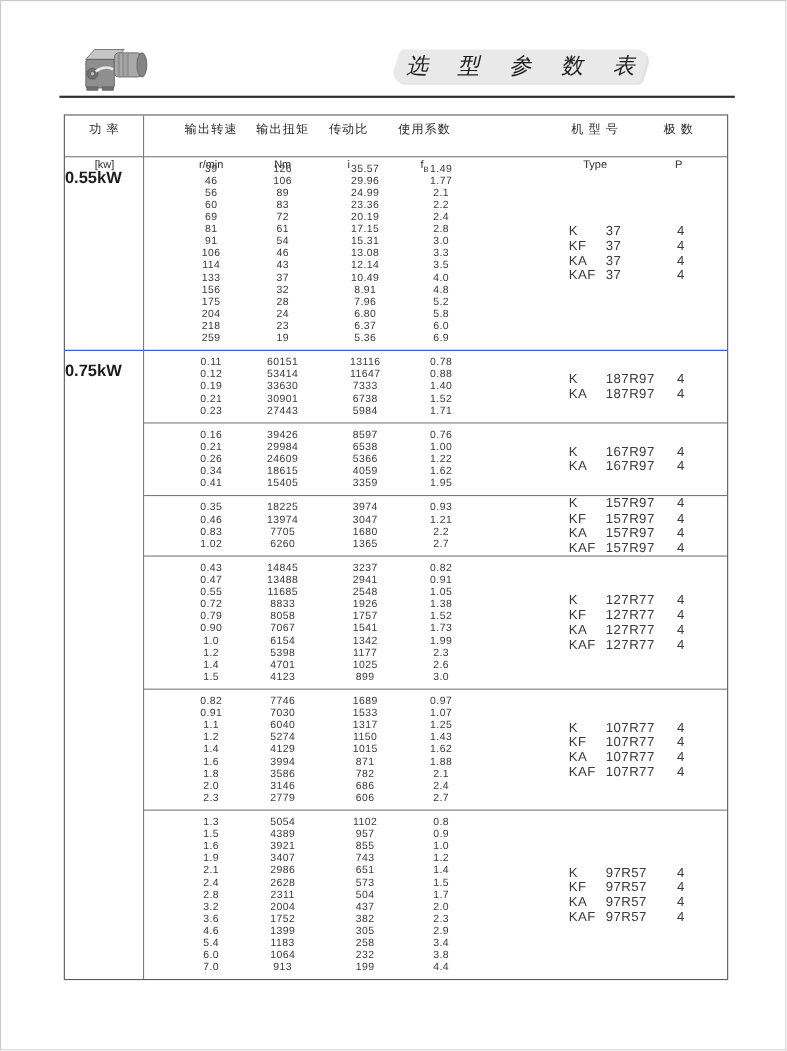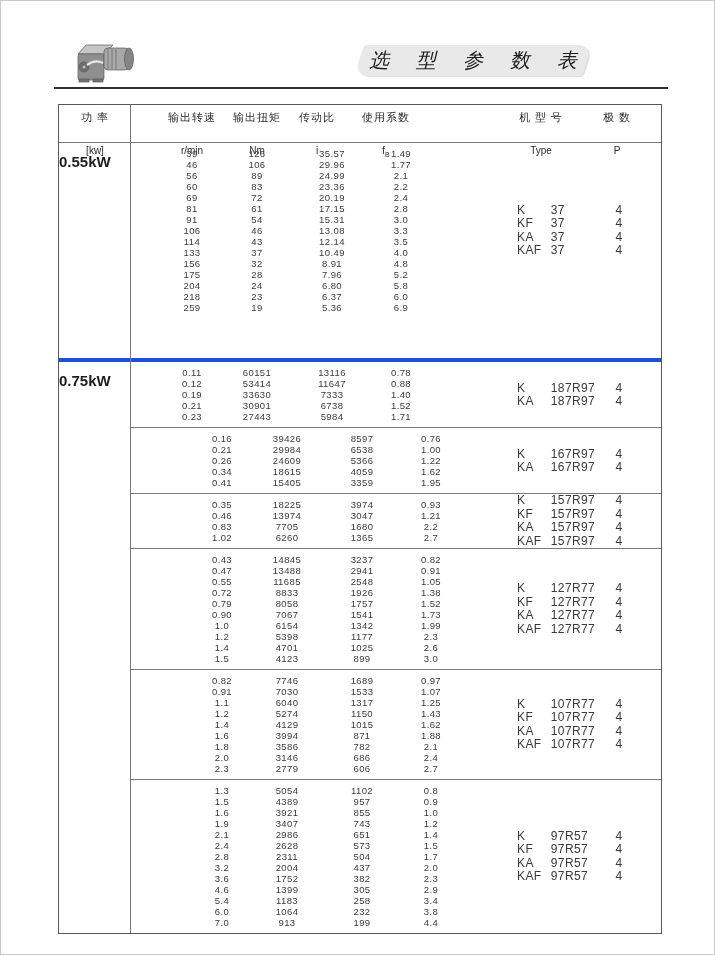--- a/index.html
+++ b/index.html
@@ -26,26 +26,26 @@
 
   .thead { position:relative; height:37px; border-bottom:1px solid #7a7a7a; }
   .hcell { position:absolute; top:5px; transform:translateX(-50%); text-align:center; white-space:nowrap; }
   .hcell .zh { font-size:11px; letter-spacing:1px; color:#2b2b2b;font-family:Liberation Serif, serif; }
   .hcell .en { font-size:10px; margin-top:20px; color:#2b2b2b; }
   .hcell sub { font-size:7px; }
   .h0{left:36px}.h1{left:133px}.h2{left:198px}.h3{left:258px}.h4{left:327px}.h5{left:482px}.h6{left:558px}
 
   
   .section { position:relative; display:flex; }
-  .section + .section { border-top:4px solid #1d4ed8;margin-top:40px; }
+  .section + .section { border-top:1px solid #1d4ed8; }
   .power-cell { width:71px; flex:none; box-sizing:border-box; padding-top:10px;
                 text-align:left; font-weight:bold; font-size:15px; color:#1d1d1d; }
   .blocks { flex:1; display:flex; flex-direction:column; min-width:0; }
   .block { position:relative; padding:5px 0; }
-  .block + .block { border-top:1px solid #7a7a7a;padding-left:30px; }
+  .block + .block { border-top:1px solid #7a7a7a; }
 
   .row { position:relative; height:11px; }
   .c { position:absolute; transform:translateX(-50%); font-size:9.5px; line-height:11px;
        letter-spacing:0.4px; white-space:nowrap; color:#3a3a3a; }
   .c1{left:62px}.c2{left:127px}.c3{left:202px}.c4{left:271px}
 
   .types { position:absolute; left:387px; top:50%; transform:translateY(-50%); z-index:1; }
   .type-row { position:relative; height:13.5px; width:170px; font-size:12px;
               line-height:13.5px; letter-spacing:0.4px; color:#3a3a3a; white-space:nowrap; }
   .type-row .model { display:inline-block; width:30px; }

